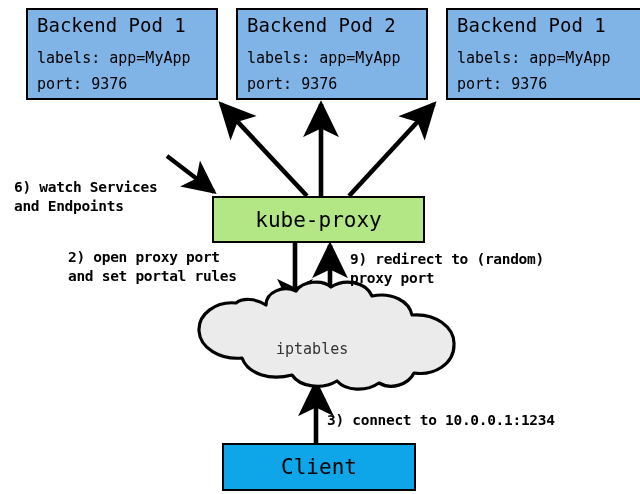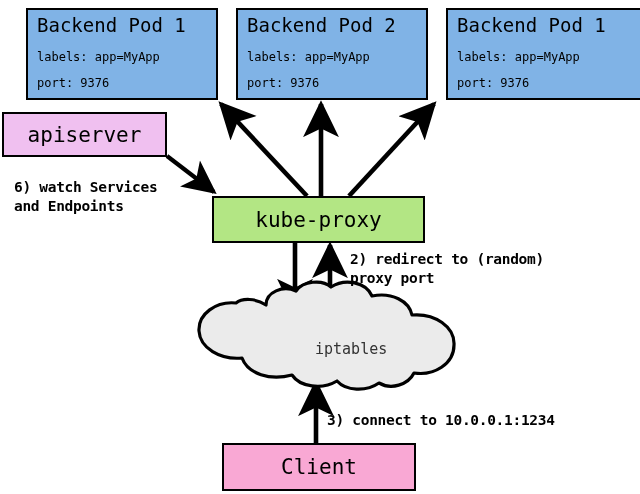--- a/index.html
+++ b/index.html
@@ -4,33 +4,33 @@
 <style>
   html,body{margin:0;padding:0;background:#ffffff;}
   body{width:640px;height:494px;overflow:hidden;
        font-family:"DejaVu Sans Mono","Liberation Mono",monospace;}
   #stage{position:relative;width:640px;height:494px;background:#fff;}
   svg.layer{position:absolute;left:0;top:0;width:640px;height:494px;}
   .node{position:absolute;box-sizing:border-box;border:2px solid #000;}
   .pod{background:#80b3e6;}
   .pod .title{font-size:19px;color:#000;line-height:1;white-space:nowrap;
               position:absolute;left:9px;top:6px;letter-spacing:0px;}
-  .pod .line{font-size:12px;color:#000;line-height:1;white-space:nowrap;
+  .pod .line{font-size:15px;color:#000;line-height:1;white-space:nowrap;
              position:absolute;left:9px;}
   .pod .l1{top:41px;}
   .pod .l2{top:67px;}
   #apiserver{background:#f0c0f0;}
   #kubeproxy{background:#b3e684;}
-  #client{background:#f9a8d4;}
+  #client{background:#0ea5e9;}
   .ctr{position:absolute;left:0;top:0;width:100%;height:100%;
        display:flex;align-items:center;justify-content:center;
        font-size:21px;color:#000;white-space:nowrap;}
   .note{position:absolute;font-size:14.5px;font-weight:bold;color:#000;
         line-height:19px;white-space:pre;letter-spacing:-0.3px;}
-  .cloudlabel{position:absolute;font-size:15px;color:#333;white-space:nowrap;margin-left:39px;}
+  .cloudlabel{position:absolute;font-size:15px;color:#333;white-space:nowrap;}
 </style>
 </head>
 <body>
 
 <div id="stage">
 
   <svg class="layer" viewBox="0 0 640 494" xmlns="http://www.w3.org/2000/svg">
     <defs>
       <marker id="ah" markerWidth="9" markerHeight="9" refX="7.2" refY="4.5" orient="auto" markerUnits="strokeWidth">
         <path d="M0,0.6 L8,4.5 L0,8.4 L1.9,4.5 Z" fill="#000"></path>
@@ -78,33 +78,32 @@
     <div class="line l1">labels: app=MyApp</div>
     <div class="line l2">port: 9376</div>
   </div>
 
   <div class="node pod" id="pod3" style="left:446px;top:8px;width:196px;height:92px;">
     <div class="title">Backend Pod 1</div>
     <div class="line l1">labels: app=MyApp</div>
     <div class="line l2">port: 9376</div>
   </div>
 
-  <div class="node" id="apiserver" style="left:2px;top:112px;width:165px;height:45px;">
-    <div class="ctr">apiserver</div>
-  </div>
 
   <div class="node" id="kubeproxy" style="left:212px;top:196px;width:213px;height:47px;padding-left:32px;">
     <div class="ctr">kube-proxy</div>
   </div>
 
   <div class="cloudlabel" style="left:276px;top:340px;">iptables</div>
 
   <div class="node" id="client" style="left:222px;top:443px;width:194px;height:48px;">
     <div class="ctr">Client</div>
   </div>
 
   <div class="note" style="left:14px;top:178px;">6) watch Services
 and Endpoints</div>
+  <div class="note" style="left:68px;top:248px;">2) open proxy port
+and set portal rules</div>
   <div class="note" style="left:327px;top:411px;">3) connect to 10.0.0.1:1234</div>
-  <div class="note" style="left:350px;top:250px;">2) redirect to (random)
+  <div class="note" style="left:350px;top:250px;">9) redirect to (random)
 proxy port</div>
 
 </div>
 
 </body></html>

